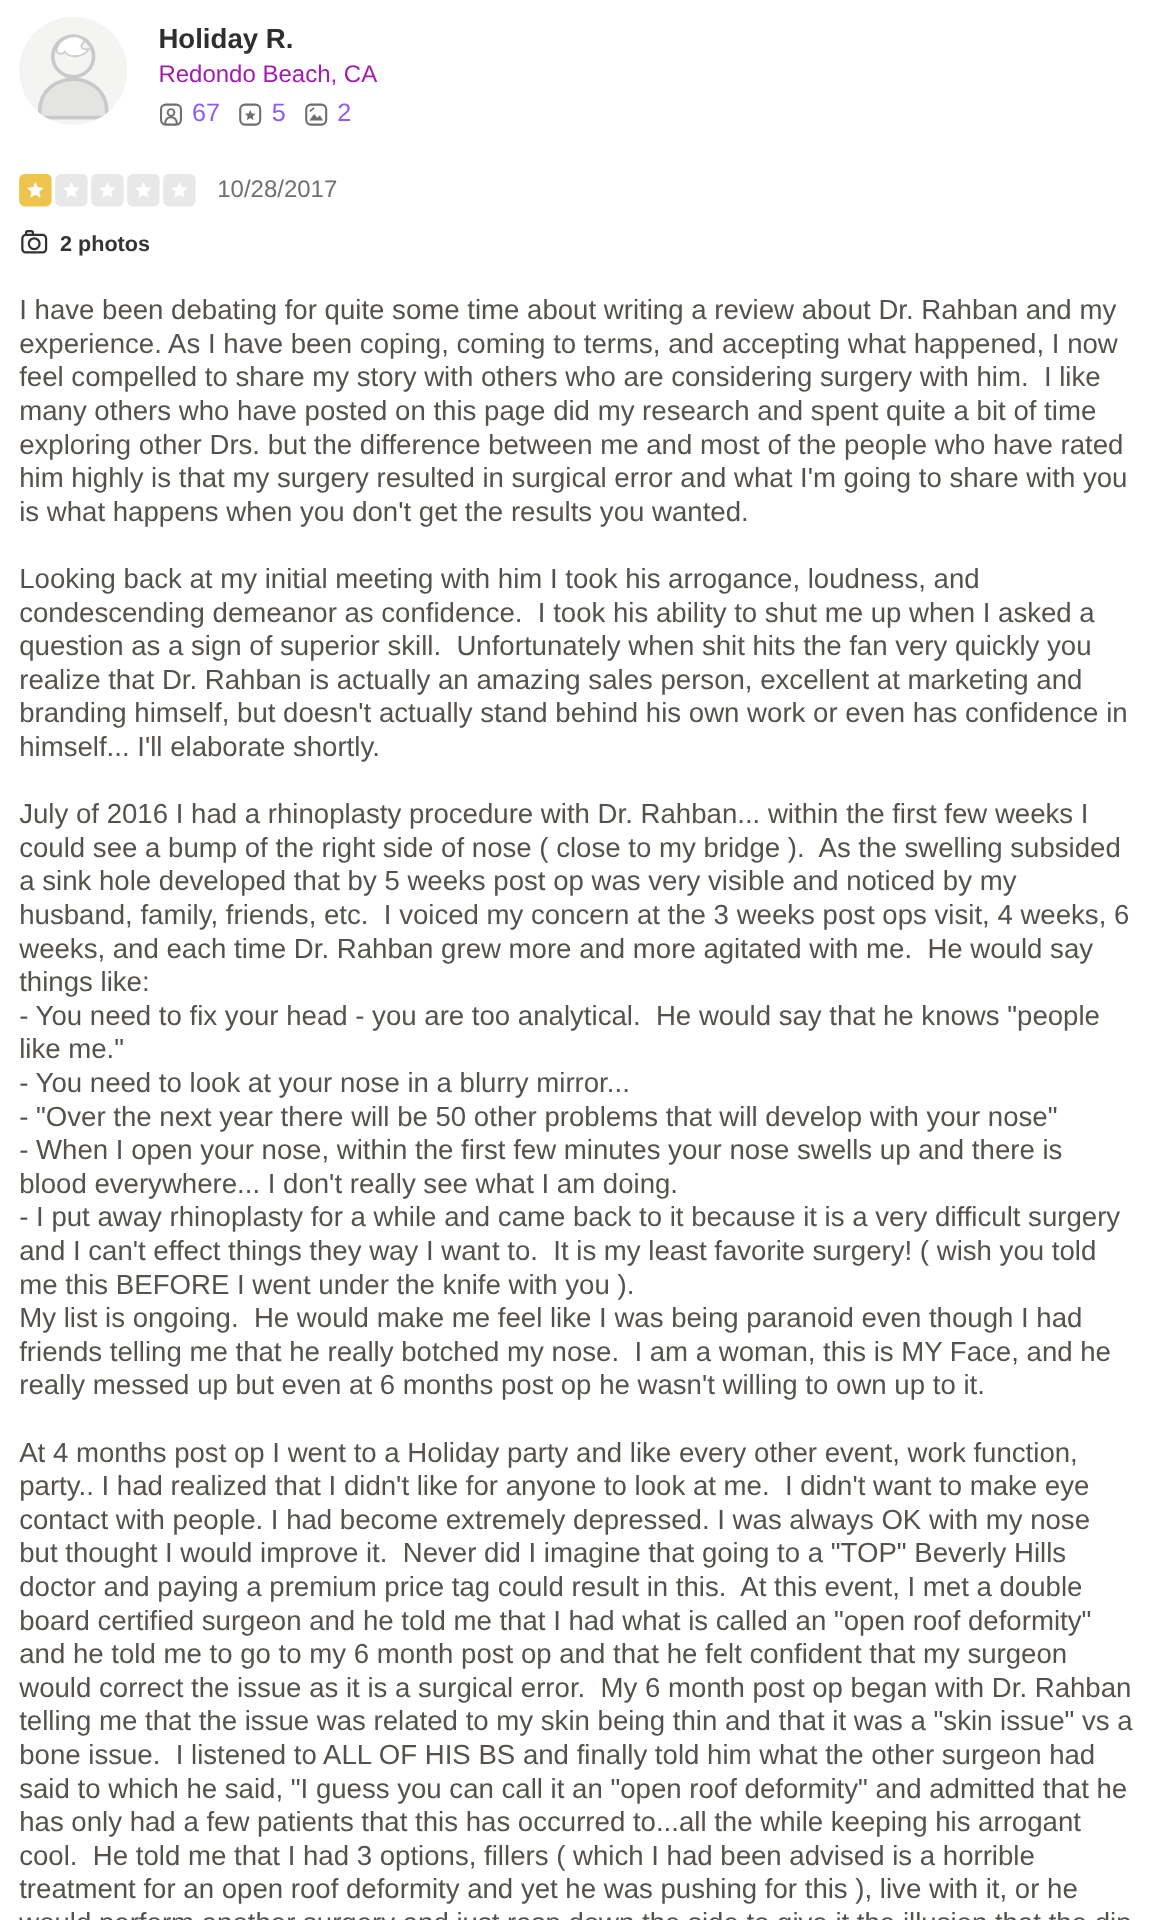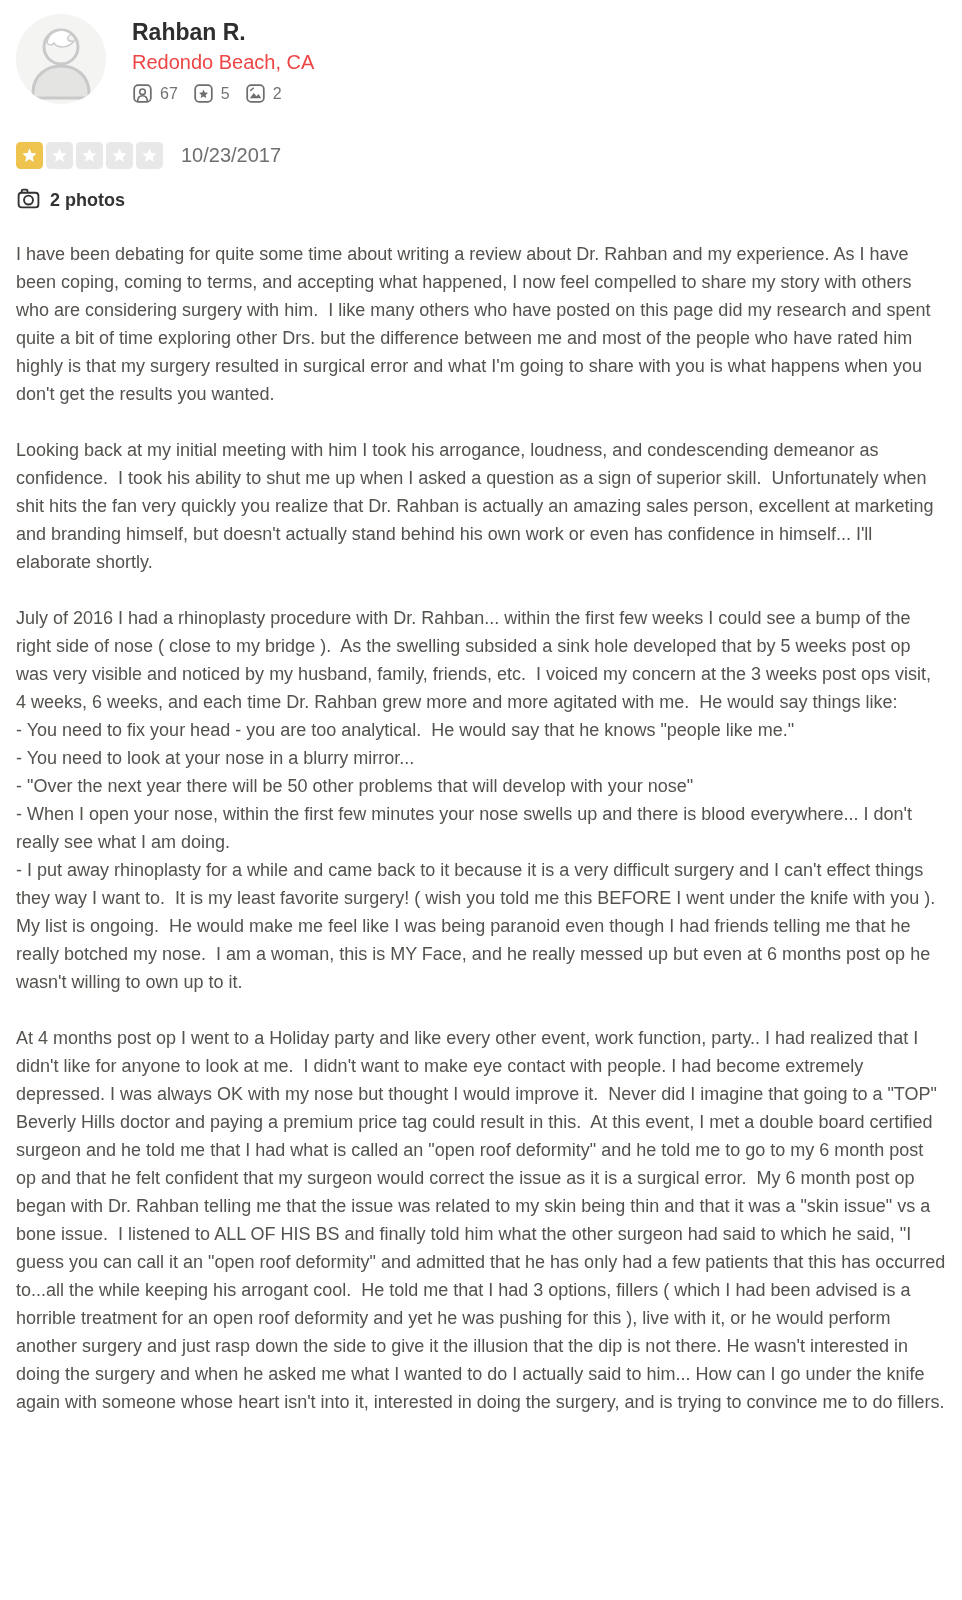--- a/index.html
+++ b/index.html
@@ -17,25 +17,25 @@
   .avatar {
     width: 90px; height: 90px; border-radius: 50%;
     background: #f4f4f3; overflow: hidden; flex: 0 0 auto;
     cursor: pointer;
   }
   .user-info { padding-top: 3px; }
   .name {
     font-size: 23px; font-weight: bold; color: #2e2e2e;
     line-height: 31px; cursor: pointer;
   }
-  .location { font-size: 20px; color: #ef4444; line-height: 28px; }
+  .location { font-size: 20px; color: #a21caf; line-height: 28px; }
   .stats { display: flex; align-items: center; margin-top: 7px; gap: 15px; }
   .stat { display: inline-flex; align-items: center; gap: 7px; }
   .stat svg { display: block; }
-  .stat-num { font-size: 16px; color: #737373; }
+  .stat-num { font-size: 21px; color: #8b5cf6; }
 
   
   .rating-row { display: flex; align-items: center; margin-top: 38px; }
   .stars { display: inline-flex; gap: 3px; }
   .star {
     width: 27px; height: 27px; border-radius: 4.5px;
     display: inline-flex; align-items: center; justify-content: center;
   }
   .star svg { display: block; }
   .date { font-size: 20px; color: #6f6f6f; margin-left: 18px; }
@@ -43,42 +43,42 @@
   
   .photos-row {
     display: inline-flex; align-items: flex-end; gap: 9px;
     margin-top: 17px; cursor: pointer;
   }
   .photos-label { font-size: 18px; font-weight: bold; color: #333333; }
 
   
   .review-body { margin-top: 25px; max-width: 930px; }
   .review-body p {
-    font-size: 18px; line-height: 28px; color: #55524e;
+    font-size: 23px; line-height: 28px; color: #55524e;
     white-space: pre-wrap; margin: 0 0 28px 0;
   }
   .review-body p:last-child { margin-bottom: 16px; }
 </style>
 </head>
 <body>
 
 <div class="page">
 
   
   <div class="header">
     <div class="avatar">
       <svg width="90" height="90" viewBox="0 0 90 90">
         <circle cx="45" cy="45" r="45" fill="#f4f4f3"></circle>
         <circle cx="45" cy="33" r="17" fill="#f4f4f3" stroke="#c9c9c9" stroke-width="3"></circle>
         <path d="M31 29 C32 18 46 12 55 20 C50 24 51 28 58 27 C52 35 41 34 38 29 C36 32 33 31 31 29 Z" fill="#ffffff" stroke="#cccccc" stroke-width="1.5"></path>
         <path d="M17 79 C17 61 31 52 45 52 C59 52 73 61 73 79 L73 84 L17 84 Z" fill="#e4e4e3" stroke="#c9c9c9" stroke-width="3"></path>
       </svg>
     </div>
     <div class="user-info">
-      <div class="name">Rahban R.</div>
+      <div class="name">Holiday R.</div>
       <div class="location">Redondo Beach, CA</div>
       <div class="stats">
         <span class="stat">
           <svg width="21" height="21" viewBox="0 0 24 24" fill="none" stroke="#6e6e6e">
             <rect x="2.5" y="2.5" width="19" height="19" rx="4.5" stroke-width="2"></rect>
             <circle cx="12" cy="10" r="3.2" stroke-width="1.8"></circle>
             <path d="M6.5 21 C6.5 16.5 9 14.5 12 14.5 C15 14.5 17.5 16.5 17.5 21" stroke-width="1.8"></path>
           </svg>
           <span class="stat-num">67</span>
         </span>
@@ -123,21 +123,21 @@
           <svg width="17" height="17" viewBox="0 0 24 24">
             <path d="M12 17.27 L18.18 21 16.55 13.97 22 9.24 14.81 8.63 12 2 9.19 8.63 2 9.24 7.45 13.97 5.82 21 Z" fill="#FFFFFF"></path>
           </svg>
         </span>
         <span class="star" style="background: rgb(232, 232, 232);">
           <svg width="17" height="17" viewBox="0 0 24 24">
             <path d="M12 17.27 L18.18 21 16.55 13.97 22 9.24 14.81 8.63 12 2 9.19 8.63 2 9.24 7.45 13.97 5.82 21 Z" fill="#FFFFFF"></path>
           </svg>
         </span>
       </div>
-    <span class="date">10/23/2017</span>
+    <span class="date">10/28/2017</span>
   </div>
 
   
   <div class="photos-row">
     <svg width="25" height="25" viewBox="0 0 24 24" fill="none" stroke="#333333">
       <path d="M5.5 6.5 V4.7 a1.2 1.2 0 0 1 1.2 -1.2 h3.1 a1.2 1.2 0 0 1 1.2 1.2 V6.5" stroke-width="1.8"></path>
       <rect x="2.5" y="6.5" width="19" height="14" rx="2.8" stroke-width="1.8"></rect>
       <circle cx="12" cy="13.5" r="4.3" stroke-width="1.8"></circle>
     </svg>
     <span class="photos-label">2 photos</span>

